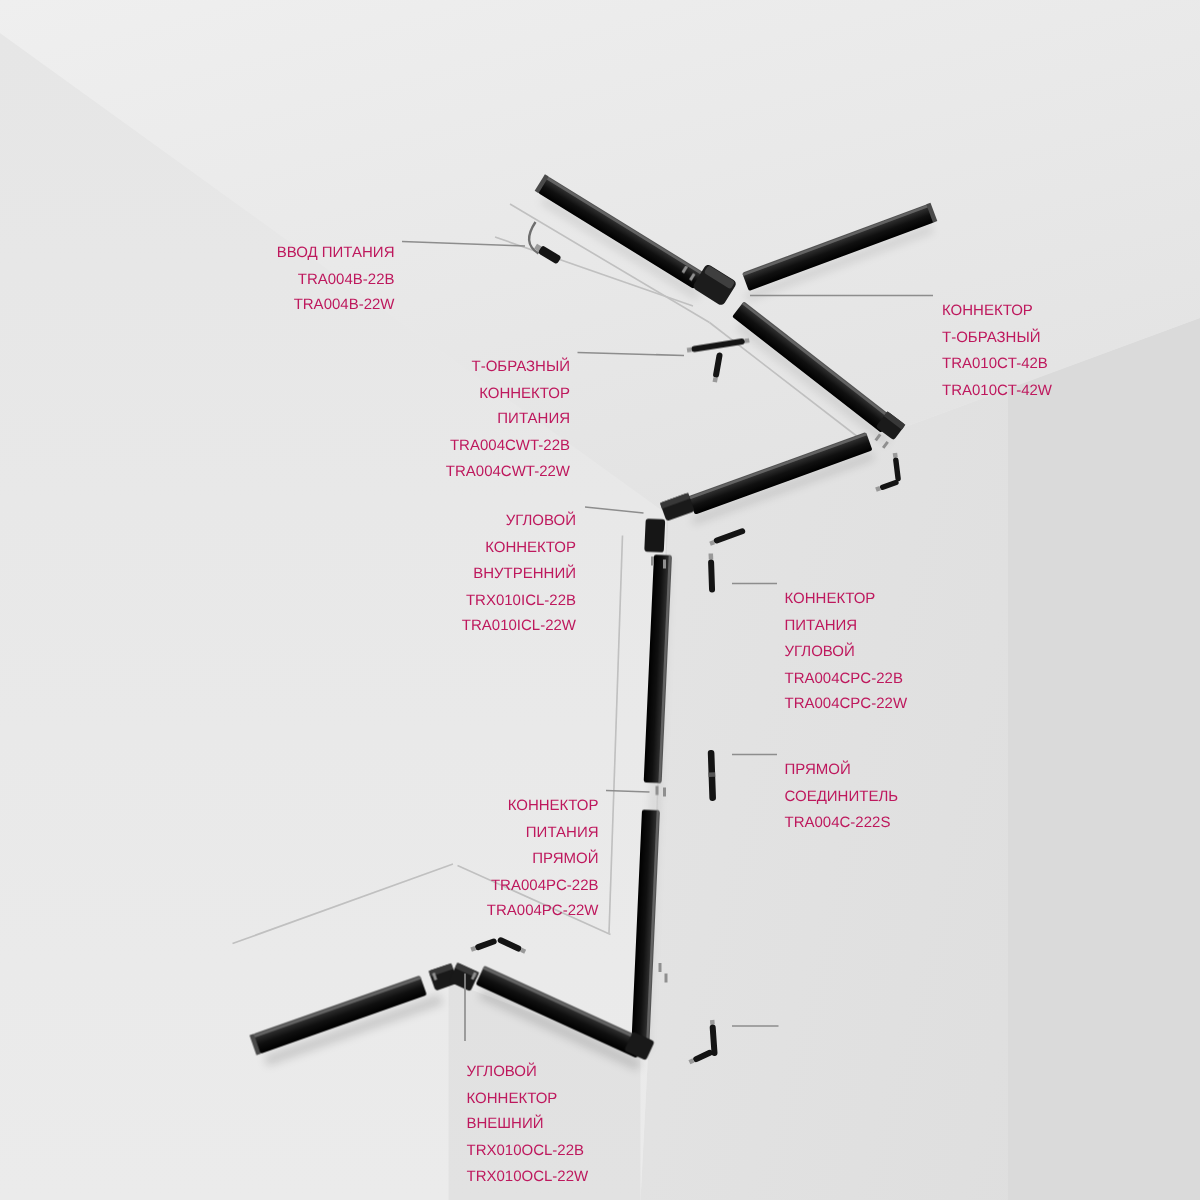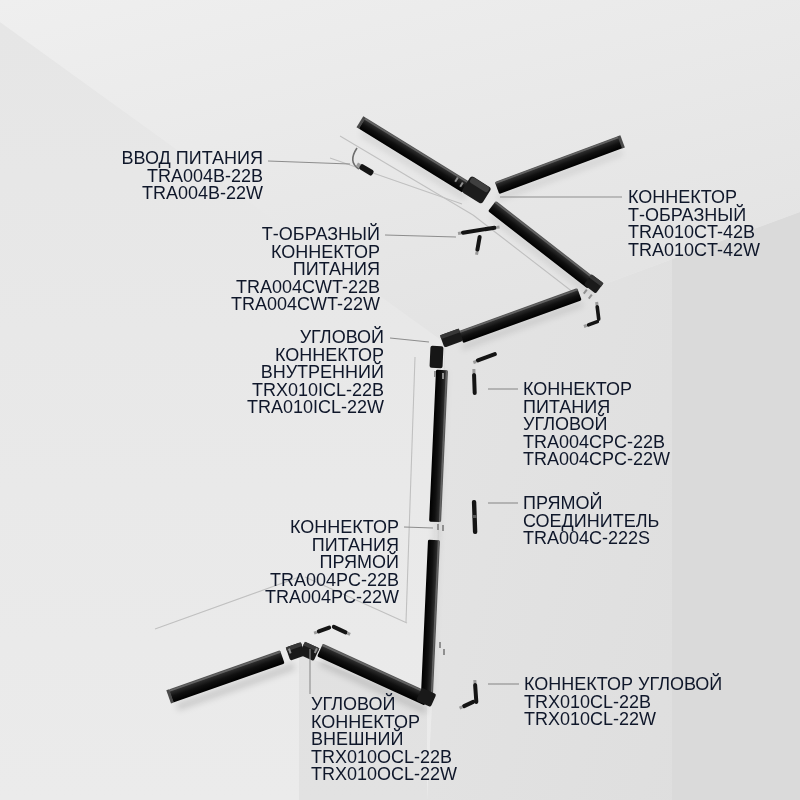--- a/index.html
+++ b/index.html
@@ -6,25 +6,26 @@
   #canvas{
     position:relative;
     width:800px;height:800px;
     background:#e9e9e9;
     overflow:hidden;
     font-family:"Liberation Sans","DejaVu Sans",sans-serif;
   }
   #scene{position:absolute;left:0;top:0;}
   .lbl{
     position:absolute;
-    font-size:18px;
+    font-size:10px;
     line-height:17.5px;
     letter-spacing:0px;
-    color:#0f172a;
+    color:#be185d;
     white-space:pre-line;
+    margin-top:10px;
   }
   .lbl.r{text-align:right;}
 </style>
 </head>
 <body>
 
 <div id="canvas">
 
   <svg id="scene" width="800" height="800" viewBox="0 0 800 800">
     <defs>
@@ -300,23 +301,20 @@
   <div class="lbl" style="left:523px; top:495px;">ПРЯМОЙ
 СОЕДИНИТЕЛЬ
 TRA004C-222S</div>
 
   <div class="lbl r" style="right:401px; top:519px;">КОННЕКТОР
 ПИТАНИЯ
 ПРЯМОЙ
 TRA004PC-22B
 TRA004PC-22W</div>
 
-  <div class="lbl" style="left:524px; top:676px;">КОННЕКТОР УГЛОВОЙ
-TRX010CL-22B
-TRX010CL-22W</div>
 
   <div class="lbl" style="left:311px; top:696px;">УГЛОВОЙ
 КОННЕКТОР
 ВНЕШНИЙ
 TRX010OCL-22B
 TRX010OCL-22W</div>
 
 </div>
 
 </body></html>

